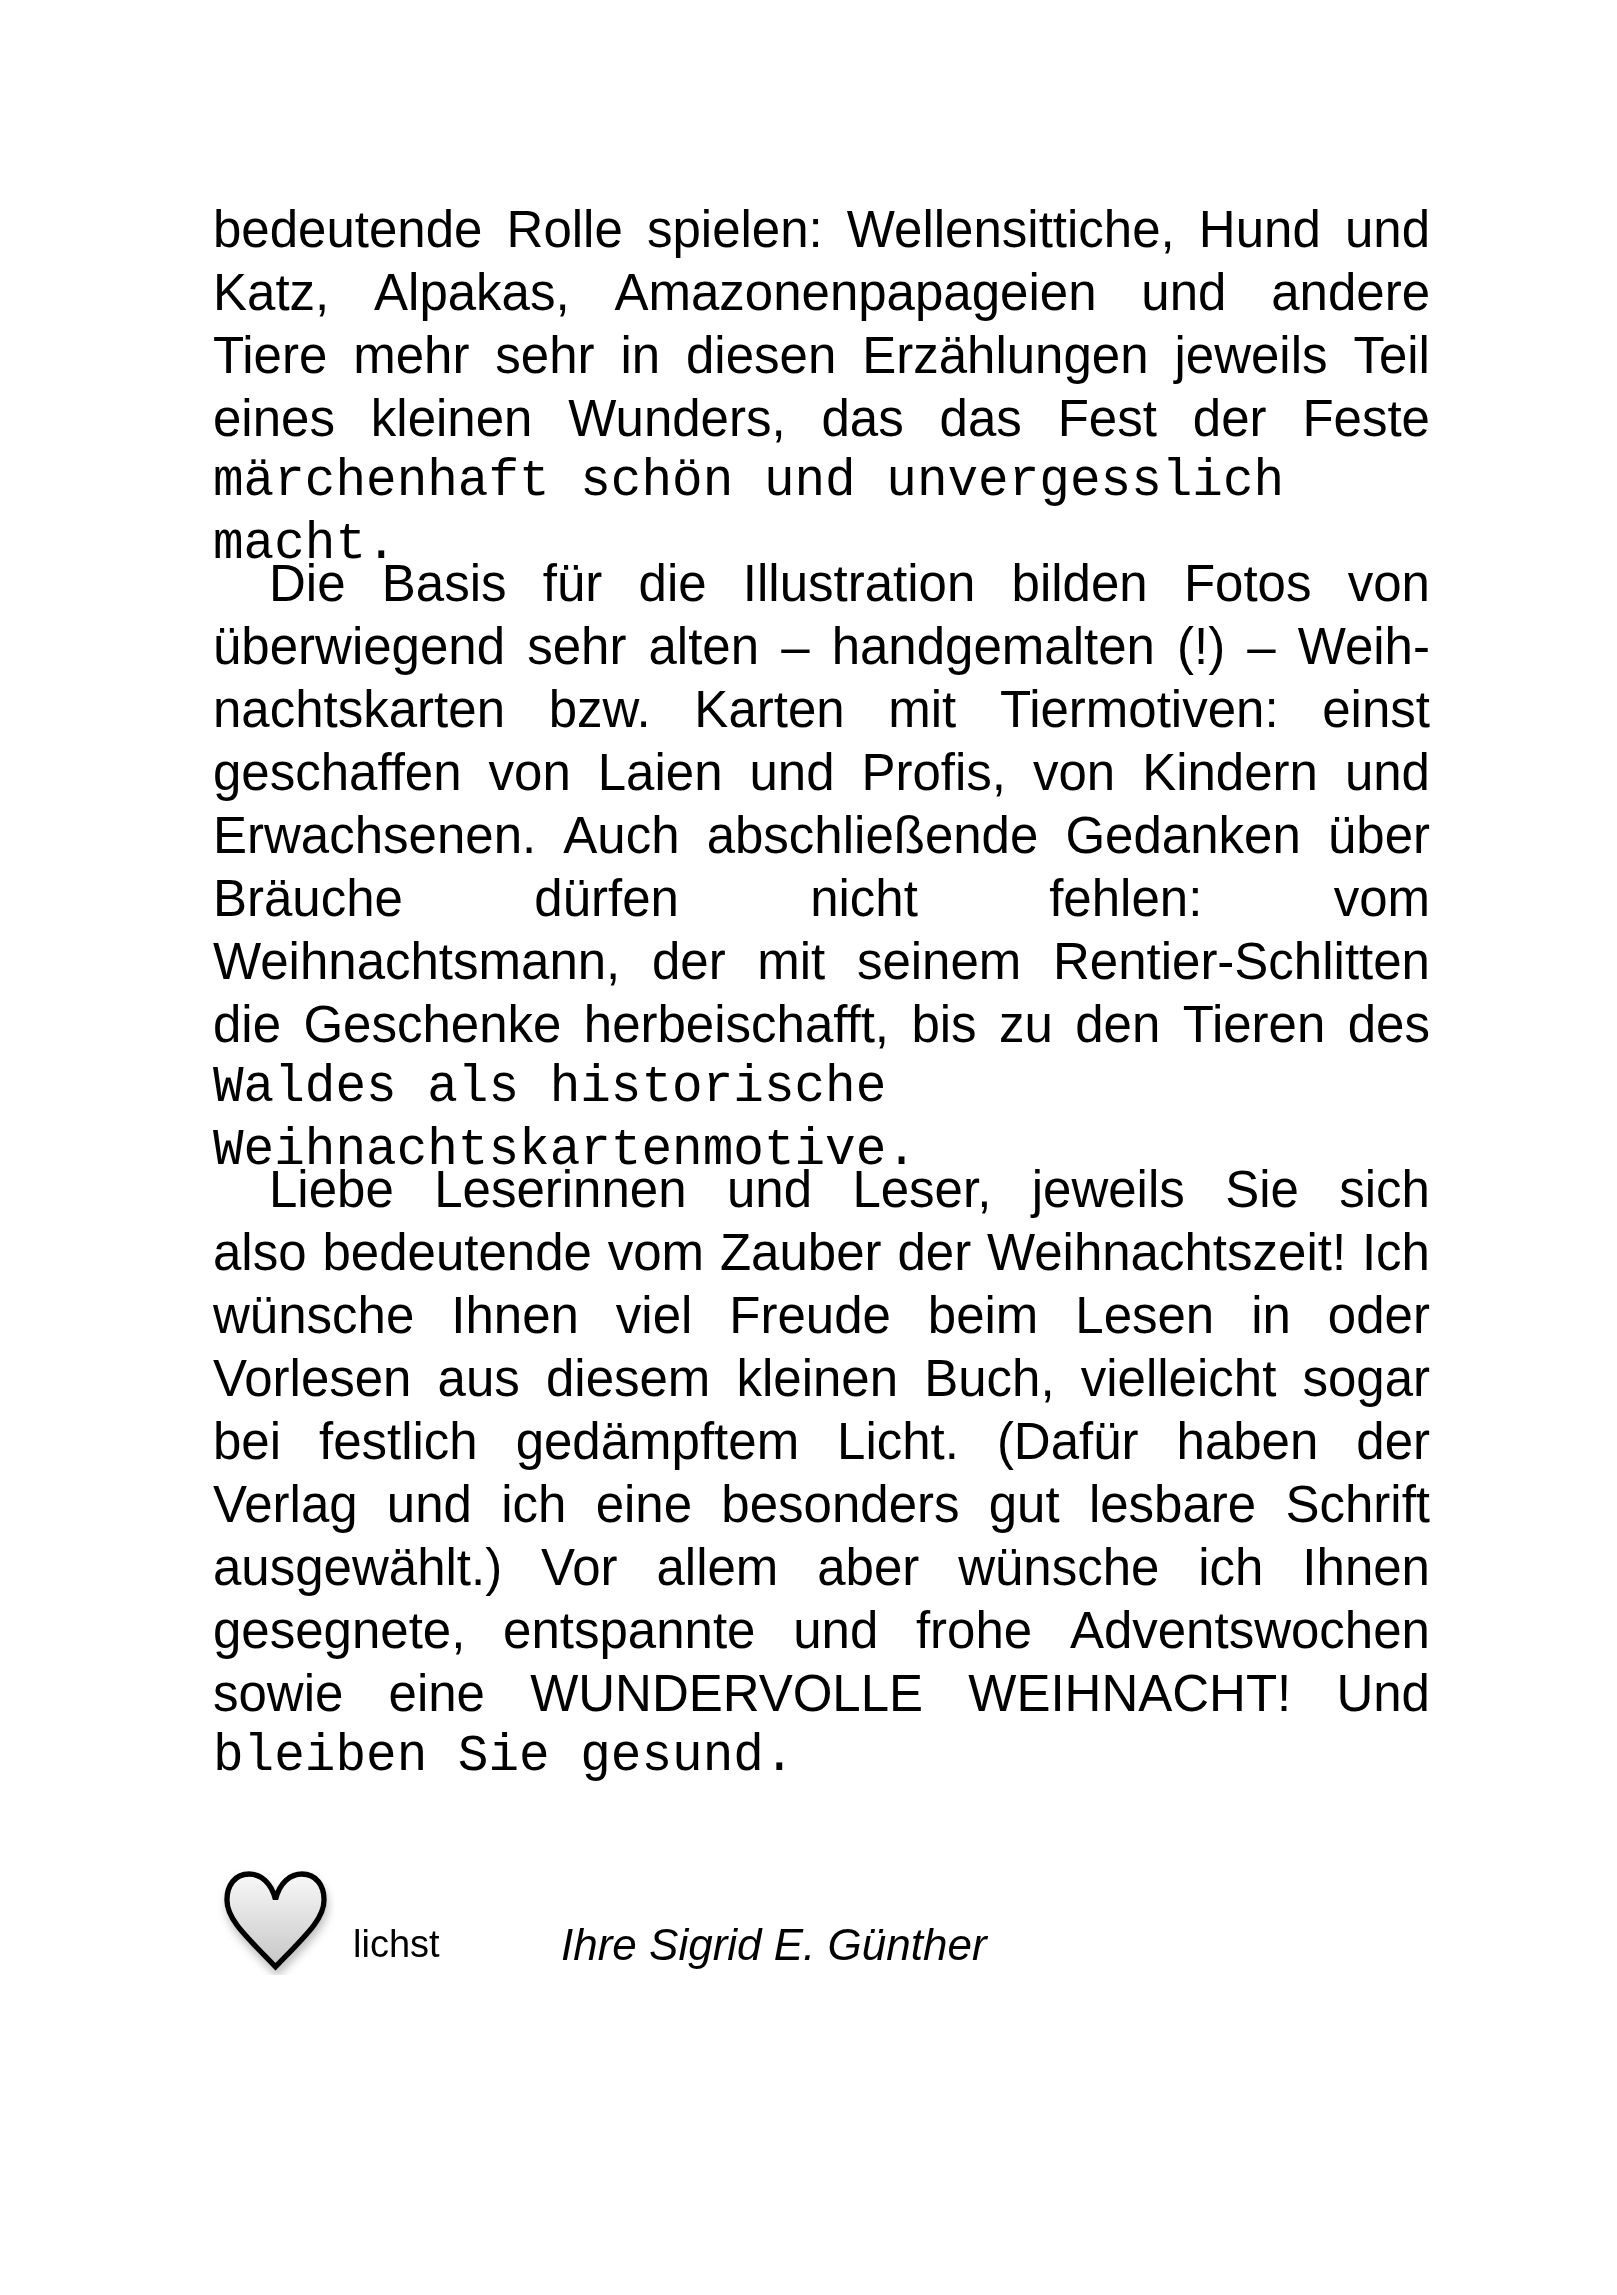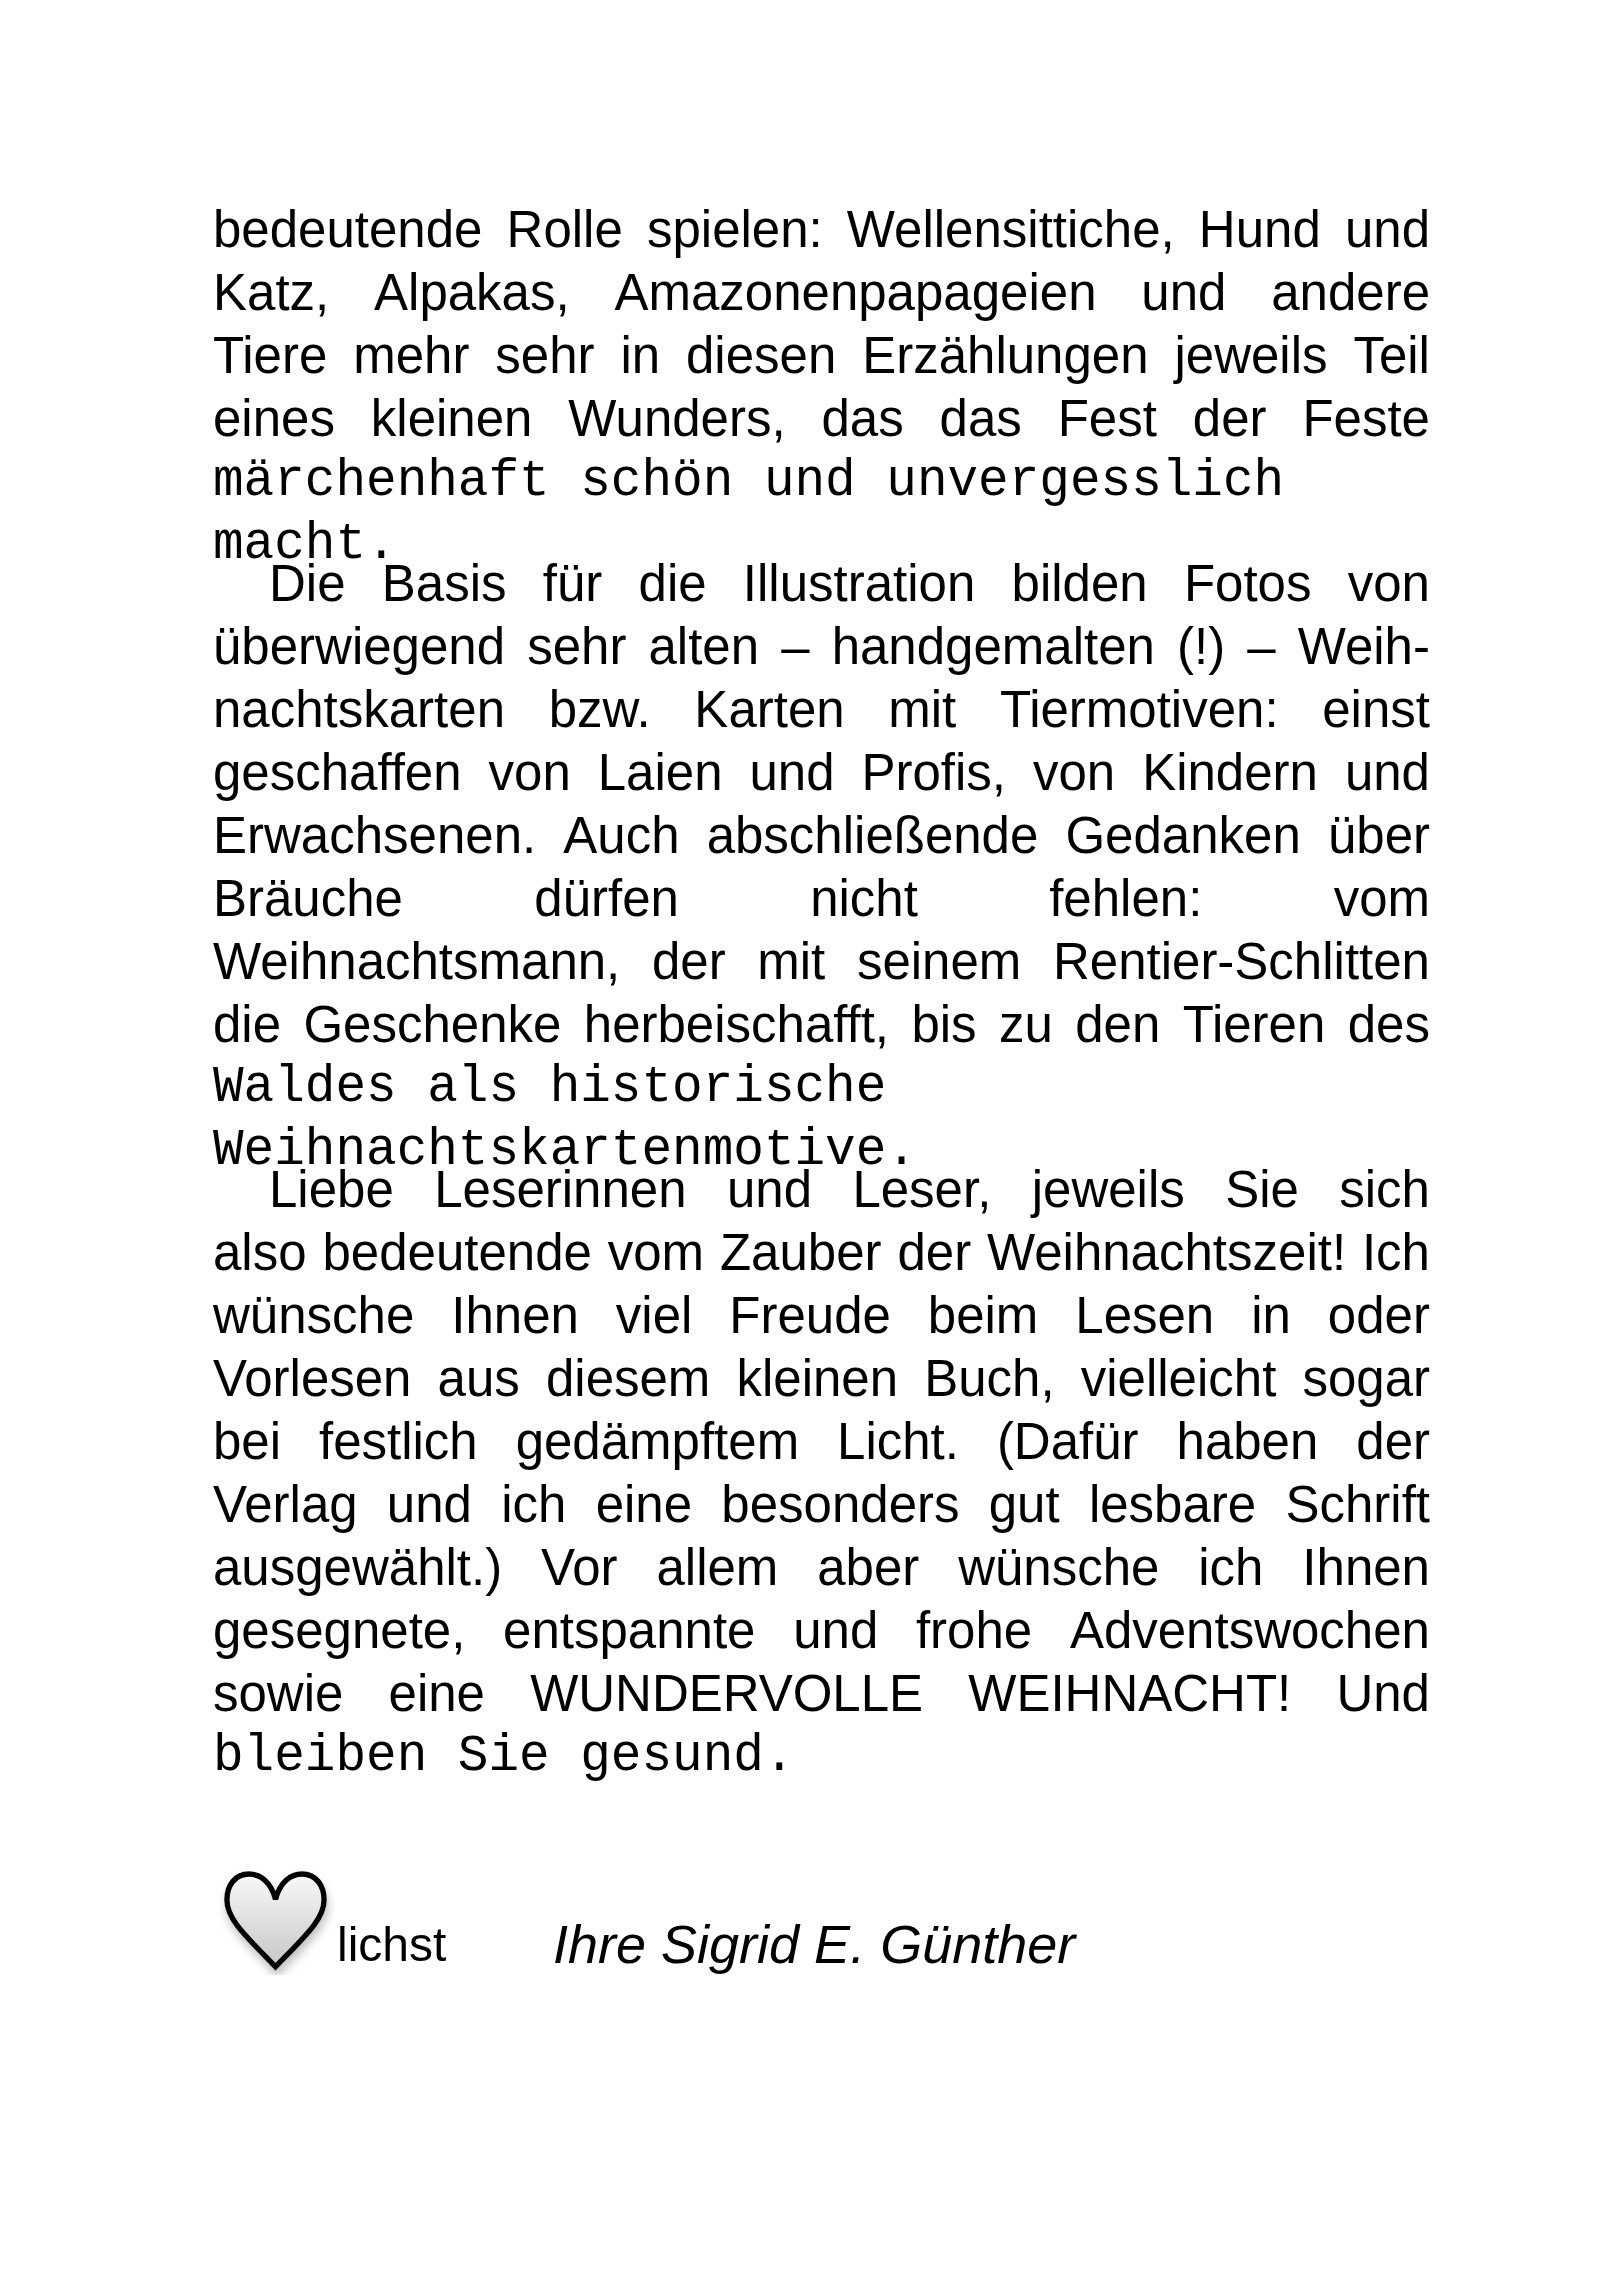--- a/index.html
+++ b/index.html
@@ -40,30 +40,30 @@
     width: 1217px;
     height: 111px;
   }
   .heart-svg {
     position: absolute;
     left: 3.2px;
     top: 1.9px;
   }
   .sig-suffix {
     position: absolute;
-    left: 124px;
+    left: 140px;
     top: 54px;
-    font-size: 48px;
+    font-size: 38px;
     line-height: 51px;
   }
   .sig-name {
     position: absolute;
-    left: 340px;
+    left: 348px;
     top: 54px;
-    font-size: 54px;
+    font-size: 44px;
     line-height: 51px;
     font-style: italic;
   }
   .page-number {
     position: absolute;
     left: 213px;
     top: 2095px;
     width: 1217px;
     text-align: center;
     font-family: "Liberation Serif", serif;

